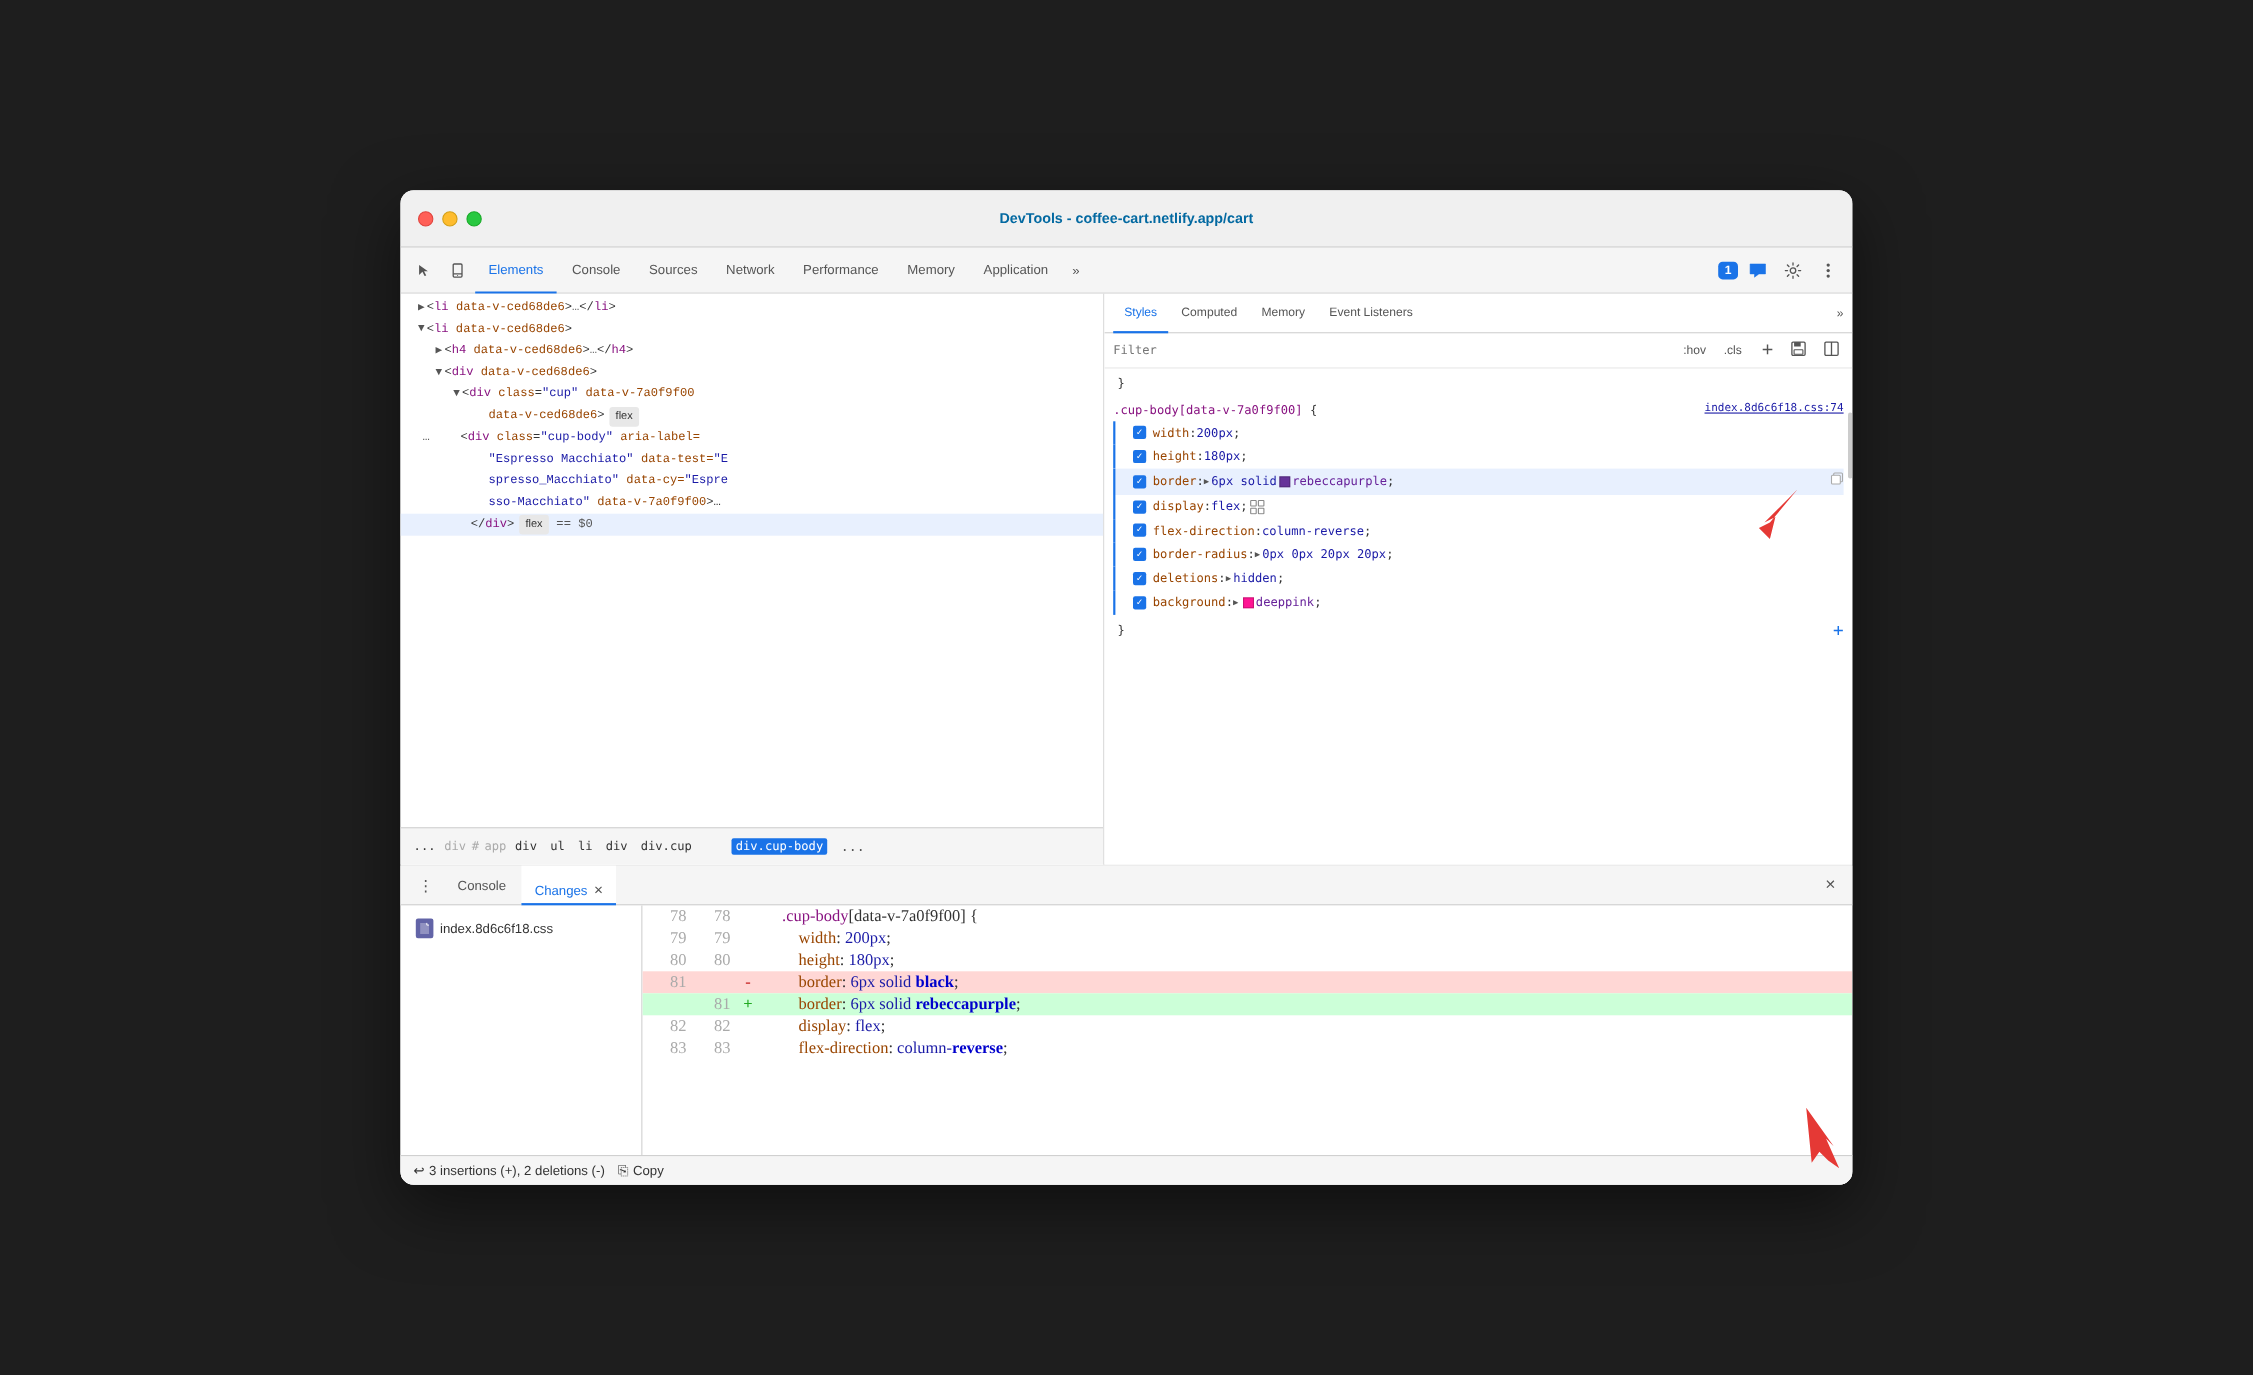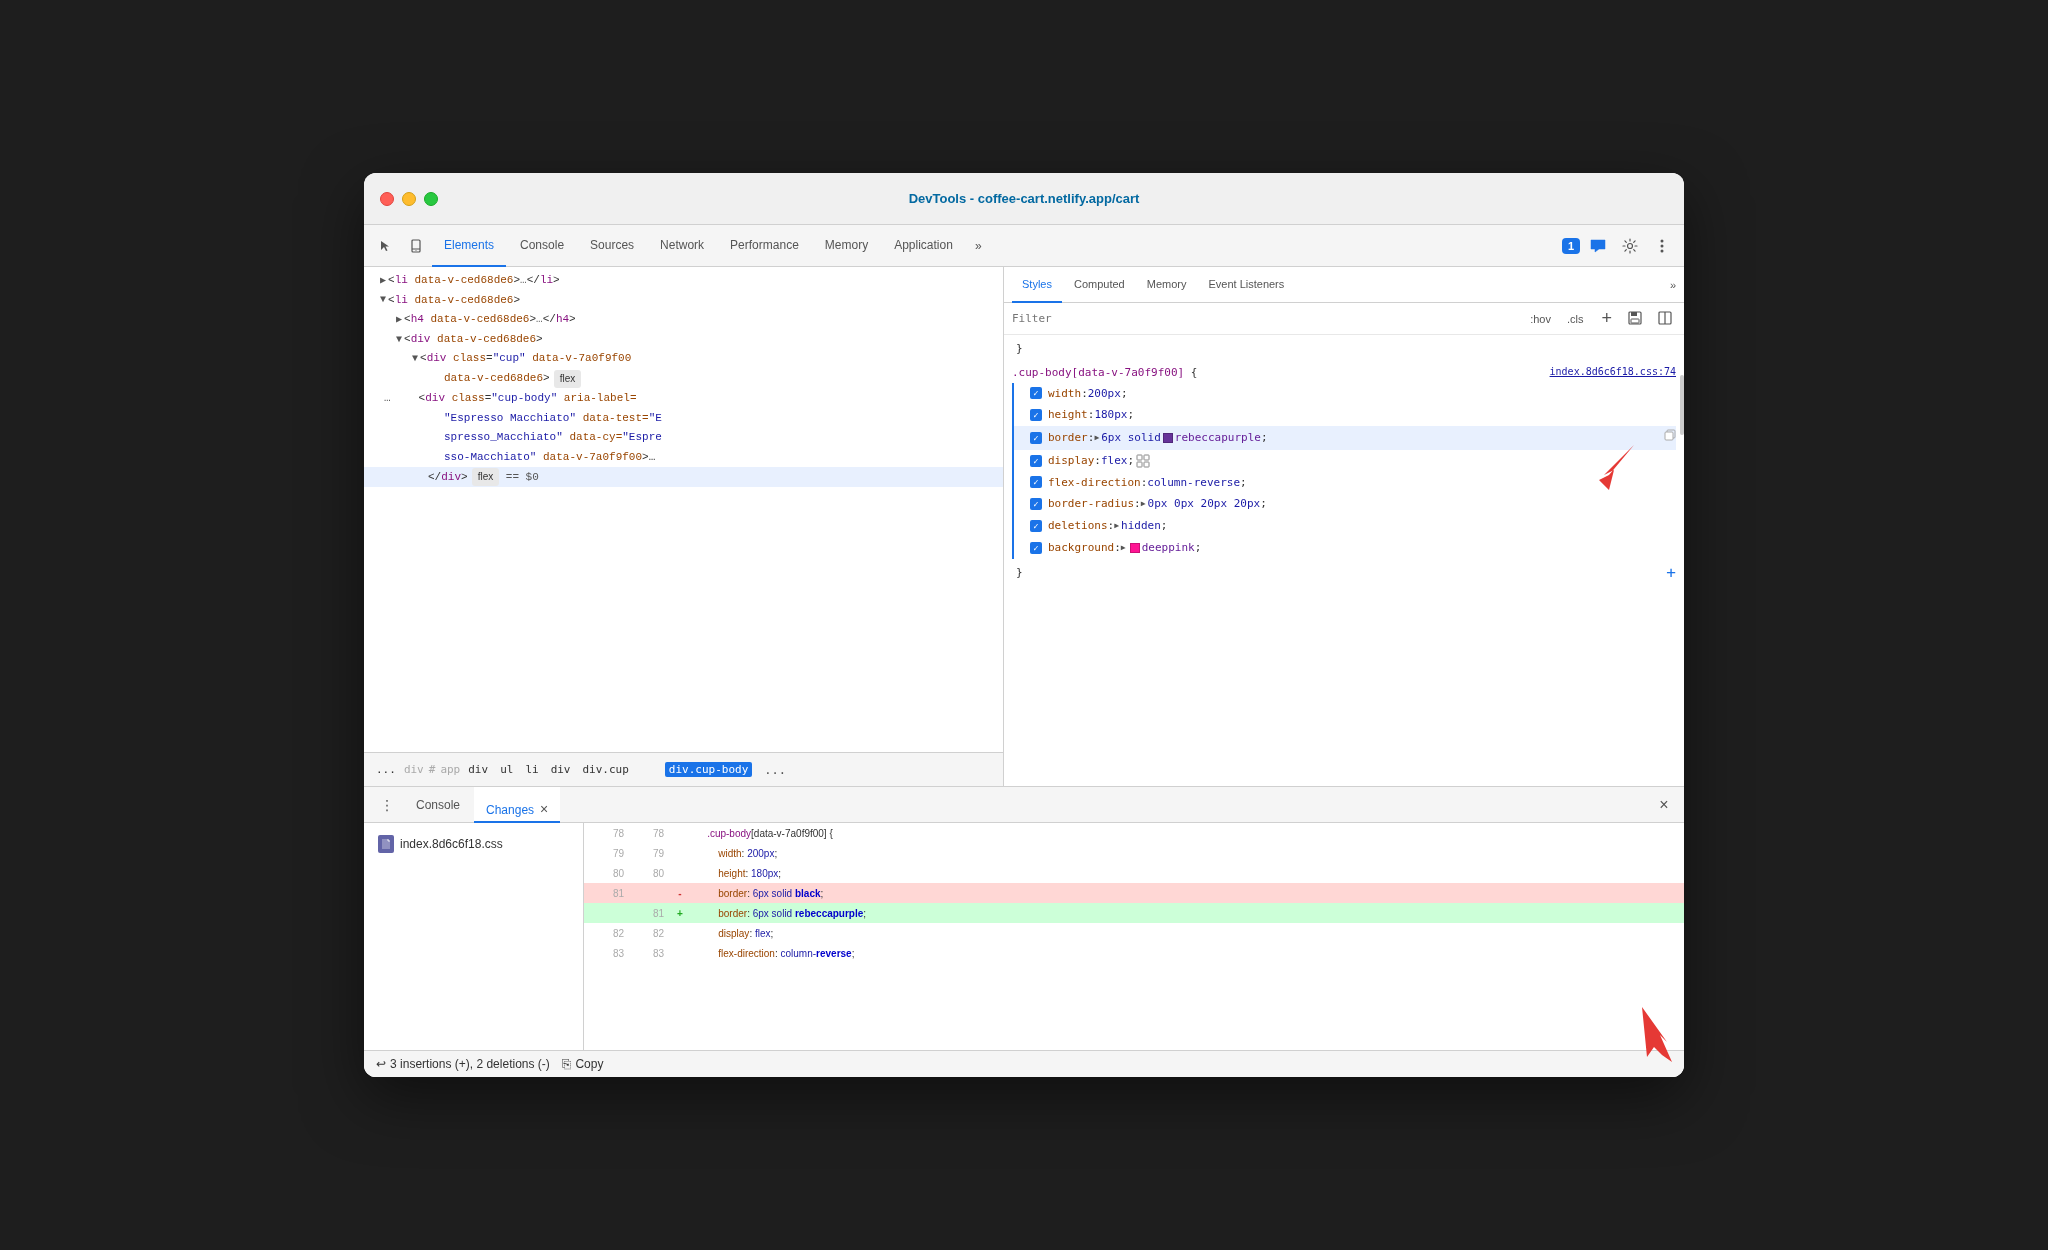--- a/index.html
+++ b/index.html
@@ -404,22 +404,22 @@
       display: flex;
       align-items: center;
       justify-content: center;
       color: white;
       font-size: 8px;
       flex-shrink: 0;
     }
     .diff-panel {
       flex: 1;
       overflow-y: auto;
-      font-family: Liberation Sans, sans-serif;
-      font-size: 10px;
+      font-family: Liberation Serif, serif;
+      font-size: 15px;
     }
     .diff-line {
       display: flex;
       align-items: center;
       padding: 1px 8px;
       min-height: 20px;
       white-space: pre;
     }
     .diff-line-num {
       color: #aaa;

